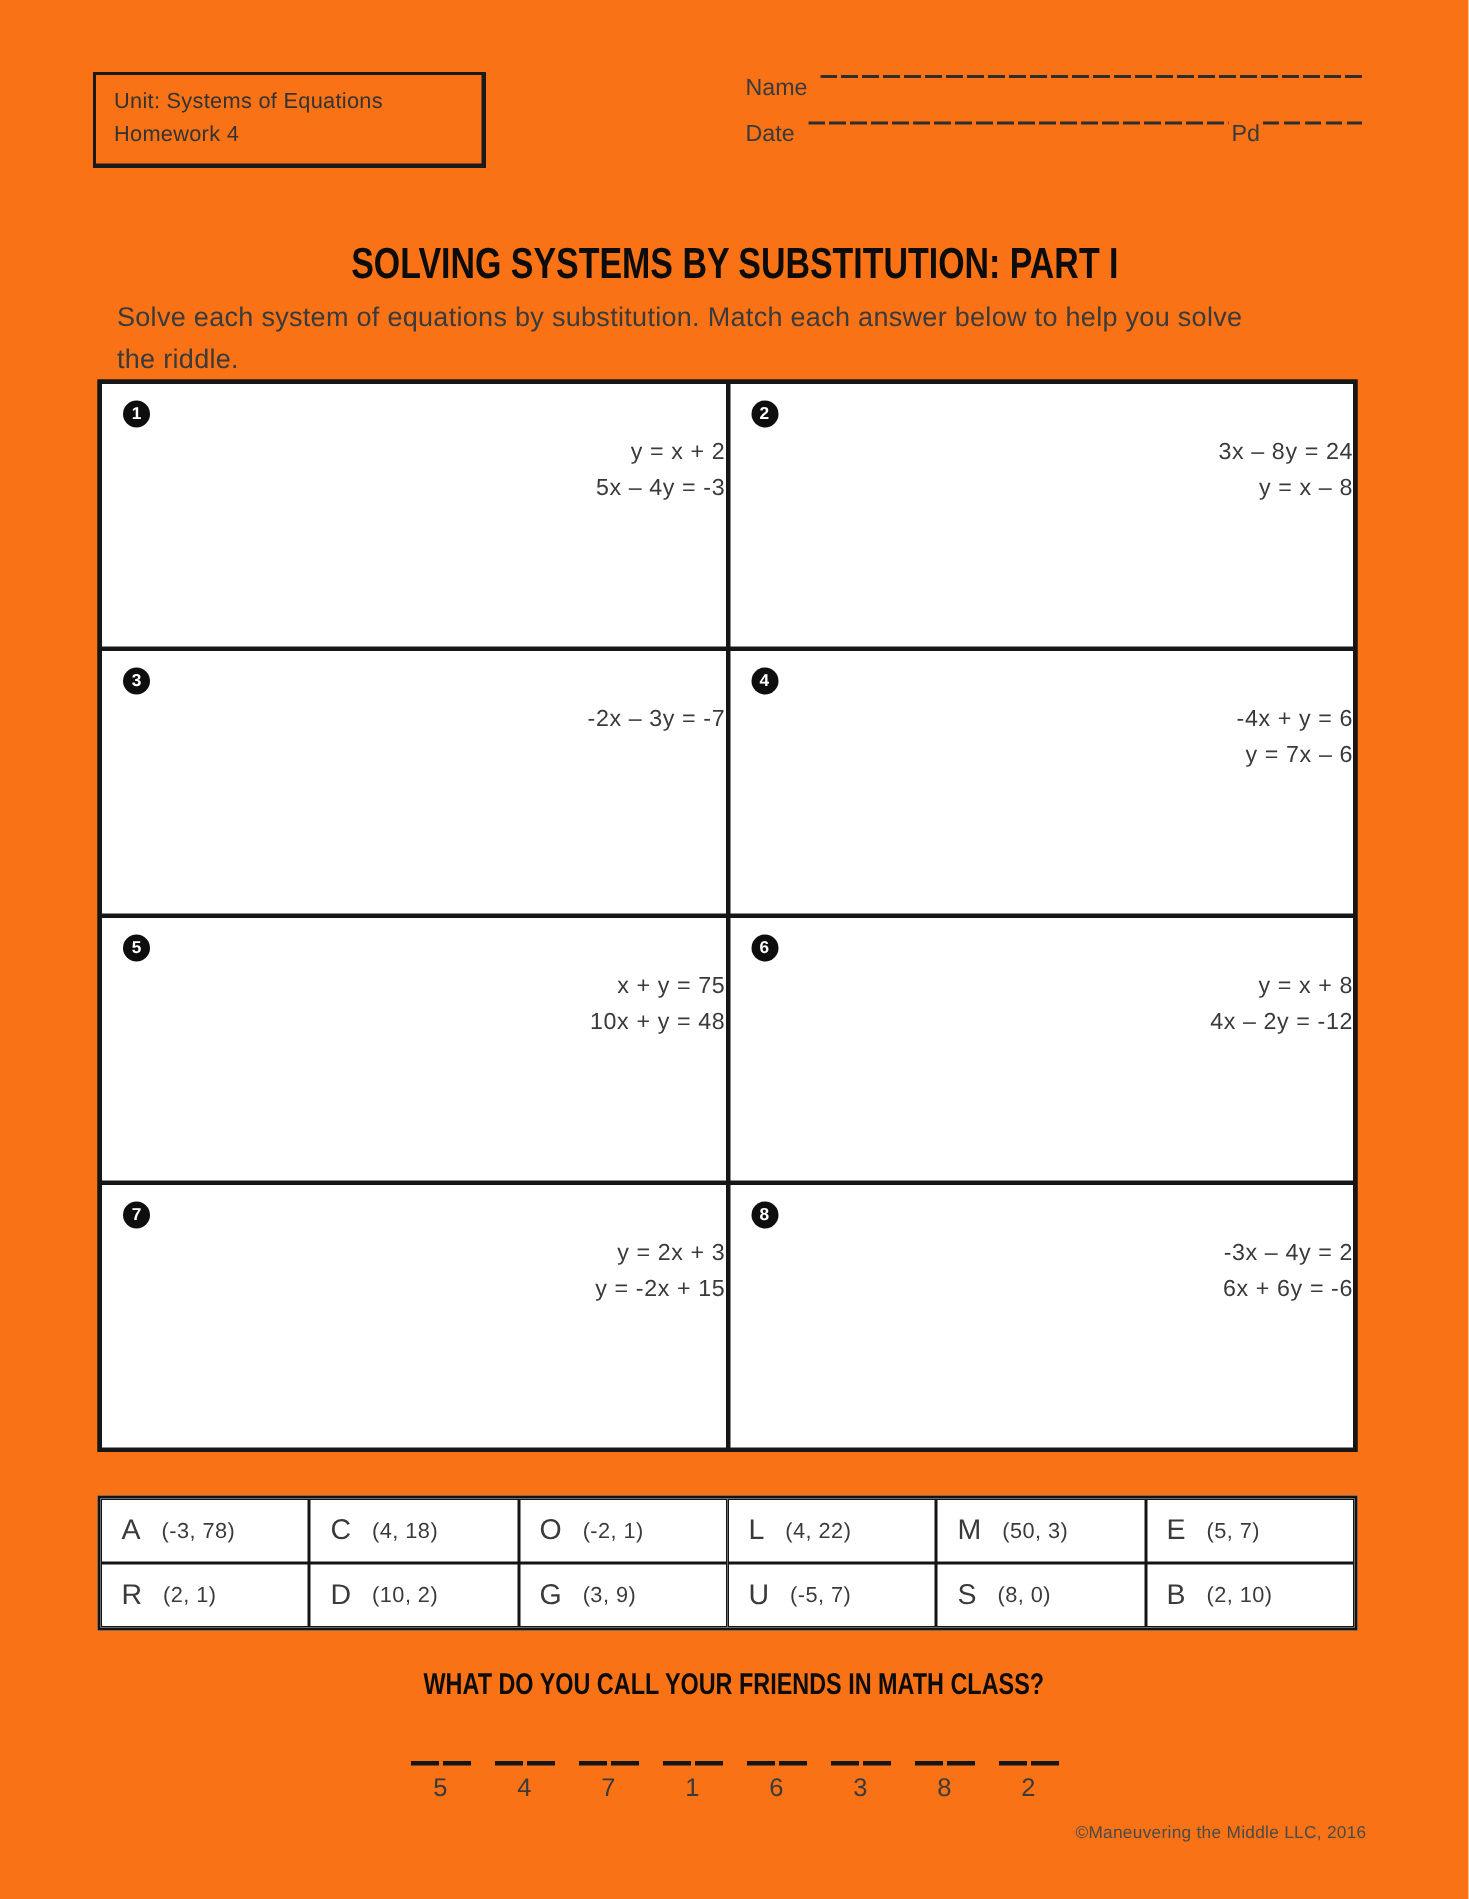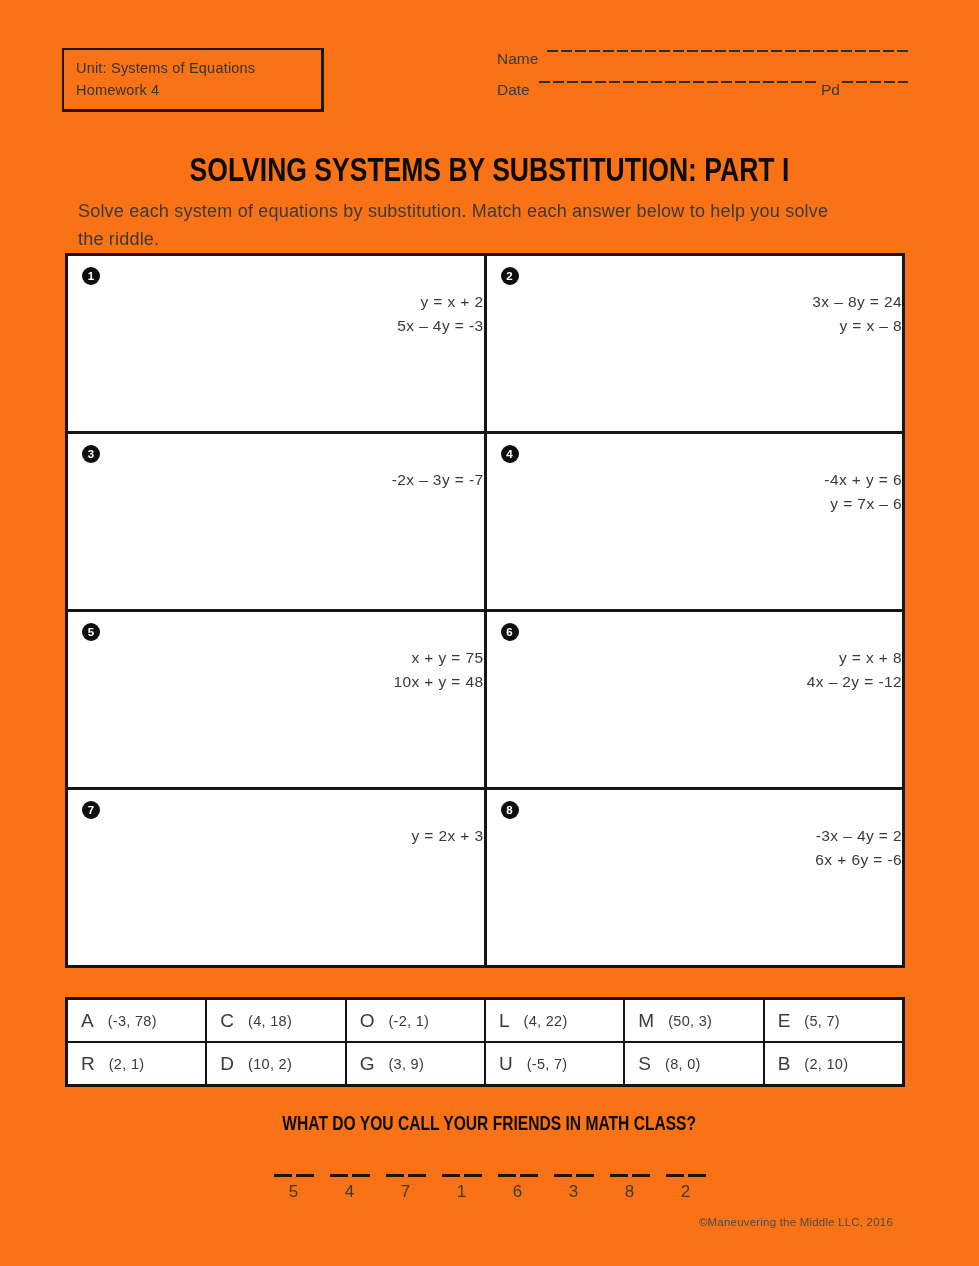--- a/index.html
+++ b/index.html
@@ -51,21 +51,21 @@
 
   
   .title, .riddle-title {
     position: absolute;
     left: 0; width: 100%;
     margin: 0;
     text-align: center;
     font-weight: bold;
     color: #0c0c0c;
   }
-  .title { top: 150px; font-size: 34px; }
+  .title { top: 160px; font-size: 29px; }
   .riddle-title { top: 1112px; font-size: 20px; }
   .condensed { display: inline-block; transform: scaleX(0.78); white-space: nowrap; }
 
   .instructions {
     position: absolute;
     left: 78px; top: 198px;
     margin: 0;
     font-size: 18px;
     line-height: 1.55;
     letter-spacing: 0.2px;
@@ -137,21 +137,21 @@
   }
   .blank { width: 40px; text-align: center; }
   .blank-line {
     height: 2.6px;
     background: linear-gradient(90deg, #161616 0 46%, transparent 46% 54%, #161616 54% 100%);
   }
   .blank-num { margin-top: 5px; font-size: 17px; color: #3a3a3a; }
 
   .footer {
     position: absolute;
-    top: 1216px; right: 86px;
+    top: 1216px; right: 68px;
     font-size: 11.5px;
     letter-spacing: 0.2px;
     color: #4a4a4a;
   }
 </style>
 </head>
 <body>
 
 <div class="page">
 
@@ -226,20 +226,21 @@
       <div class="p-eqs">
         <div>y = x + 8</div>
         <div>4x – 2y = -12</div>
       </div>
     </div>
 
     <div class="p-cell">
       <div class="p-circle">7</div>
       <div class="p-eqs">
         <div>y = 2x + 3</div>
+        <div>y = -2x + 15</div>
       </div>
     </div>
 
     <div class="p-cell">
       <div class="p-circle">8</div>
       <div class="p-eqs">
         <div>-3x – 4y = 2</div>
         <div>6x + 6y = -6</div>
       </div>
     </div>

